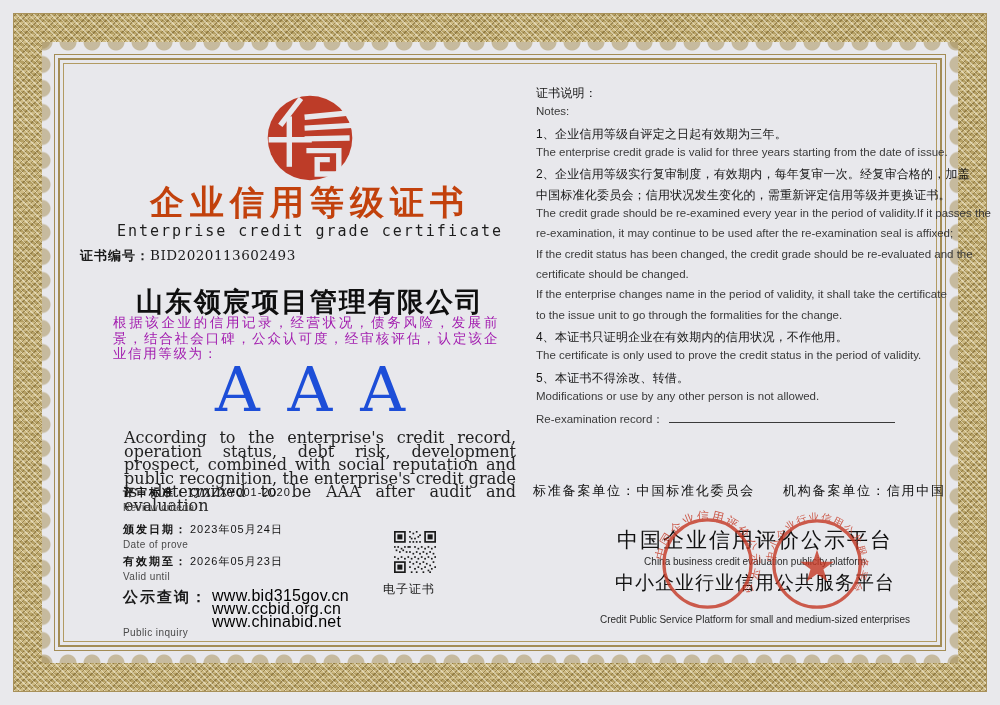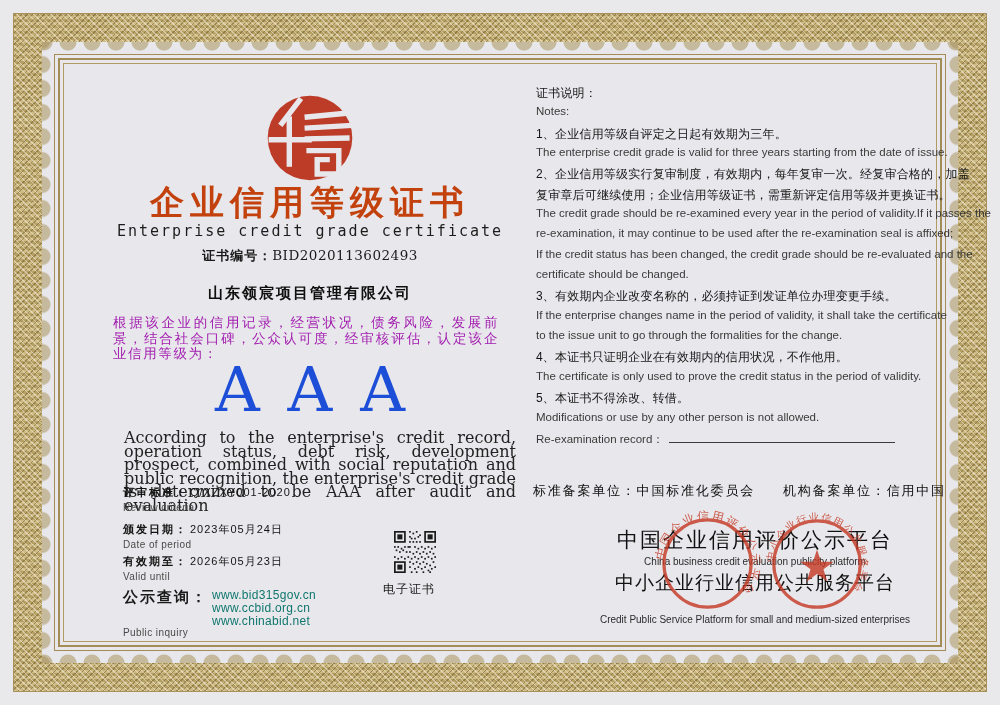--- a/index.html
+++ b/index.html
@@ -34,40 +34,40 @@
   .f1{inset:54px;border:1px solid #a38c55;}
   .f2{inset:58px;border:2px solid #a38c55;}
   .f3{inset:63px;border:1px solid #b29b63;}
 
   
   .logo{position:absolute;left:265px;top:93px;width:90px;height:90px;}
   .title-cn{position:absolute;left:80px;top:180px;width:460px;text-align:center;
     font-size:34px;font-weight:bold;letter-spacing:6px;color:#c2410c;white-space:nowrap;}
   .title-en{position:absolute;left:80px;top:222px;width:460px;text-align:center;
     font-family:"DejaVu Sans Mono",monospace;font-size:15px;letter-spacing:2px;color:#1c1c1c;white-space:nowrap;}
-  .certno{position:absolute;left:80px;top:247px;width:460px;text-align:center;font-size:13px;white-space:nowrap;}
+  .certno{position:absolute;left:80px;top:247px;width:460px;text-align:left;font-size:13px;white-space:nowrap;}
   .certno .lab{font-weight:bold;letter-spacing:1px;}
   .certno .num{font-family:"DejaVu Serif",serif;font-size:13.5px;letter-spacing:.5px;}
 
   .company{position:absolute;left:60px;top:284px;width:500px;text-align:center;
-    font-size:15px;font-weight:bold;letter-spacing:2px;color:#0f0f0f;white-space:nowrap;}
+    font-size:27px;font-weight:bold;letter-spacing:2px;color:#0f0f0f;white-space:nowrap;}
   .statement-cn{position:absolute;left:113px;top:315px;width:386px;
     font-size:13.5px;line-height:15.5px;letter-spacing:1.6px;text-align:justify;color:#a21caf;}
   .grade{position:absolute;left:100px;top:353px;width:420px;text-align:center;
     font-family:"DejaVu Serif",serif;font-size:62px;color:#1d4ed8;
     letter-spacing:.45em;text-indent:.45em;white-space:nowrap;}
   .statement-en{position:absolute;left:124px;top:431px;width:392px;
     font-family:"DejaVu Serif",serif;font-size:16px;line-height:13.5px;color:#222;text-align:justify;}
 
   
   .field{position:absolute;left:123px;white-space:nowrap;font-size:11px;color:#141414;}
   .field .flab{letter-spacing:2px;font-weight:600;}
   .field .fval{margin-left:2px;letter-spacing:1px;}
   .fsub{position:absolute;left:123px;font-size:10px;color:#4a4a4a;letter-spacing:.4px;white-space:nowrap;}
-  .urls{position:absolute;left:212px;top:589px;font-size:12px;line-height:13.2px;letter-spacing:.3px;color:#0f766e;}
+  .urls{position:absolute;left:212px;top:589px;font-size:16px;line-height:13.2px;letter-spacing:.3px;color:#000000;}
   .inq-label{position:absolute;left:123px;top:588px;font-size:15px;font-weight:600;letter-spacing:2px;white-space:nowrap;}
 
   .qr{position:absolute;left:394px;top:531px;width:42px;height:42px;}
   .qr-label{position:absolute;left:383px;top:581px;width:66px;text-align:left;font-size:12px;letter-spacing:1px;white-space:nowrap;}
 
   
   .notes{position:absolute;left:536px;top:85px;width:416px;}
   .ln{height:20.35px;white-space:nowrap;overflow:visible;}
   .ln.cn{font-size:12px;letter-spacing:.2px;color:#141414;}
   .ln.en{font-size:11.5px;letter-spacing:0;color:#3a3a3a;}
@@ -123,21 +123,21 @@
   <div class="statement-en">According to the enterprise's credit record, operation status, debt risk, development prospect, combined with social reputation and public recognition, the enterprise's credit grade is determined to be AAA after audit and evaluation</div>
 
   <div class="field" style="top:485px">
     <span class="flab">评审标准：</span><span class="fval">Q/XZXY001-2020</span>
   </div>
   <div class="fsub" style="top:502px">Review criteria</div>
 
   <div class="field" style="top:522px">
     <span class="flab">颁发日期：</span><span class="fval">2023年05月24日</span>
   </div>
-  <div class="fsub" style="top:539px">Date of period</div>
+  <div class="fsub" style="top:539px">Date of prove</div>
 
   <div class="field" style="top:554px">
     <span class="flab">有效期至：</span><span class="fval">2026年05月23日</span>
   </div>
   <div class="fsub" style="top:571px">Valid until</div>
 
   <div class="inq-label">公示查询：</div>
   <div class="urls">
     <div>www.bid315gov.cn</div>
     <div>www.ccbid.org.cn</div>
@@ -229,26 +229,25 @@
     </g>
   </svg>
   <div class="qr-label">电子证书</div>
 
   <div class="notes">
     <div class="ln cn">证书说明：</div>
     <div class="ln en">Notes:</div>
     <div class="ln cn">1、企业信用等级自评定之日起有效期为三年。</div>
     <div class="ln en">The enterprise credit grade is valid for three years starting from the date of issue.</div>
     <div class="ln cn">2、企业信用等级实行复审制度，有效期内，每年复审一次。经复审合格的，加盖</div>
-    <div class="ln cn">复审章后可继续使用；企业信用等级证书，需重新评定信用等级并更换证书。</div>
+    <div class="ln cn">中国标准化委员会；信用状况发生变化的，需重新评定信用等级并更换证书。</div>
     <div class="ln en">The credit grade should be re-examined every year in the period of validity.If it passes the</div>
     <div class="ln en">re-examination, it may continue to be used after the re-examination seal is affixed;</div>
     <div class="ln en">If the credit status has been changed, the credit grade should be re-evaluated and the</div>
     <div class="ln en">certificate should be changed.</div>
-    <div class="ln cn">3、有效期内企业改变名称的，必须持证到发证单位办理变更手续。</div>
     <div class="ln en">If the enterprise changes name in the period of validity, it shall take the certificate</div>
     <div class="ln en">to the issue unit to go through the formalities for the change.</div>
     <div class="ln cn">4、本证书只证明企业在有效期内的信用状况，不作他用。</div>
     <div class="ln en">The certificate is only used to prove the credit status in the period of validity.</div>
     <div class="ln cn">5、本证书不得涂改、转借。</div>
     <div class="ln en">Modifications or use by any other person is not allowed.</div>
     <div class="ln en"><span>Re-examination record：</span><span class="uline"></span></div>
   </div>
 
   <div class="reg">

